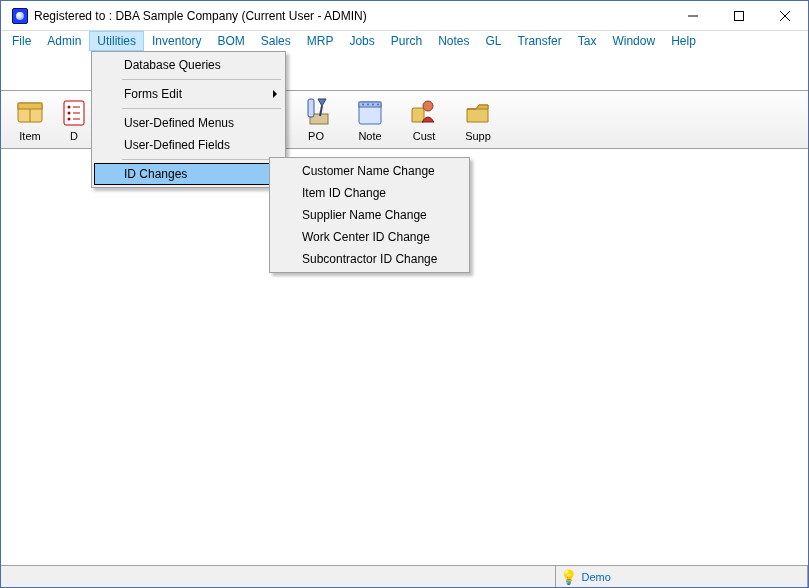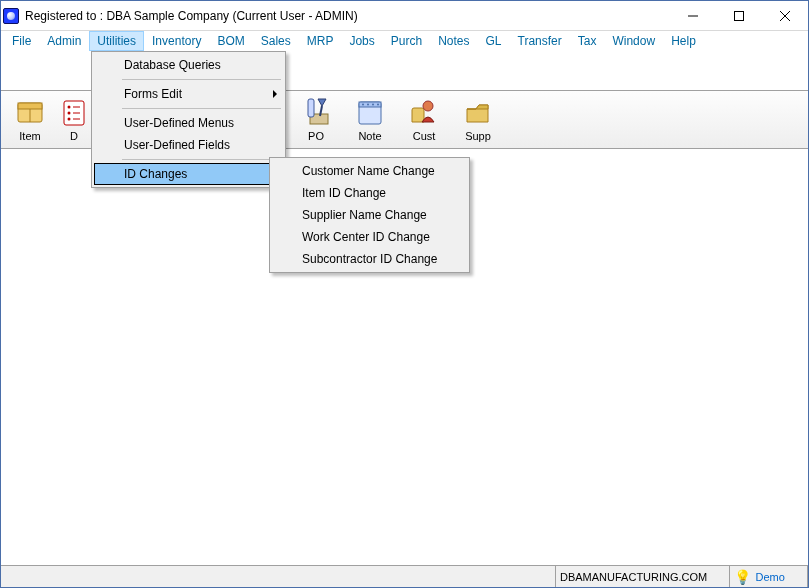--- a/index.html
+++ b/index.html
@@ -18,21 +18,21 @@
     border: 1px solid #4a6ea9;
     display: flex;
     flex-direction: column;
   }
   .titlebar {
     height: 30px;
     background: #fff;
     border-bottom: 1px solid #d9d9d9;
     display: flex;
     align-items: center;
-    padding-left: 2px;
+    padding-left: 11px;
   }
   .app-icon {
     width: 16px; height: 16px;
     background: #1e3cff;
     border: 1px solid #0b1060;
     border-radius: 2px;
     display: flex; align-items: center; justify-content: center;
     margin-right: 6px;
   }
   .app-icon-inner {
@@ -290,21 +290,20 @@
         </svg>
       </div>
       <div class="tool-label">Supp</div>
     </div>
   </div>
 
   <div class="work-area"></div>
 
   <div class="statusbar">
     <div class="status-cell first"></div>
-    <div class="status-cell url">DBAMANUFACTURING.COM</div>
     <div class="status-cell demo">
       <span class="bulb">💡</span>
       <span>Demo</span>
     </div>
   </div>
 
   <div class="dropdown utilities">
     <div class="dd-item">
       <span>Database Queries</span>
     </div>

